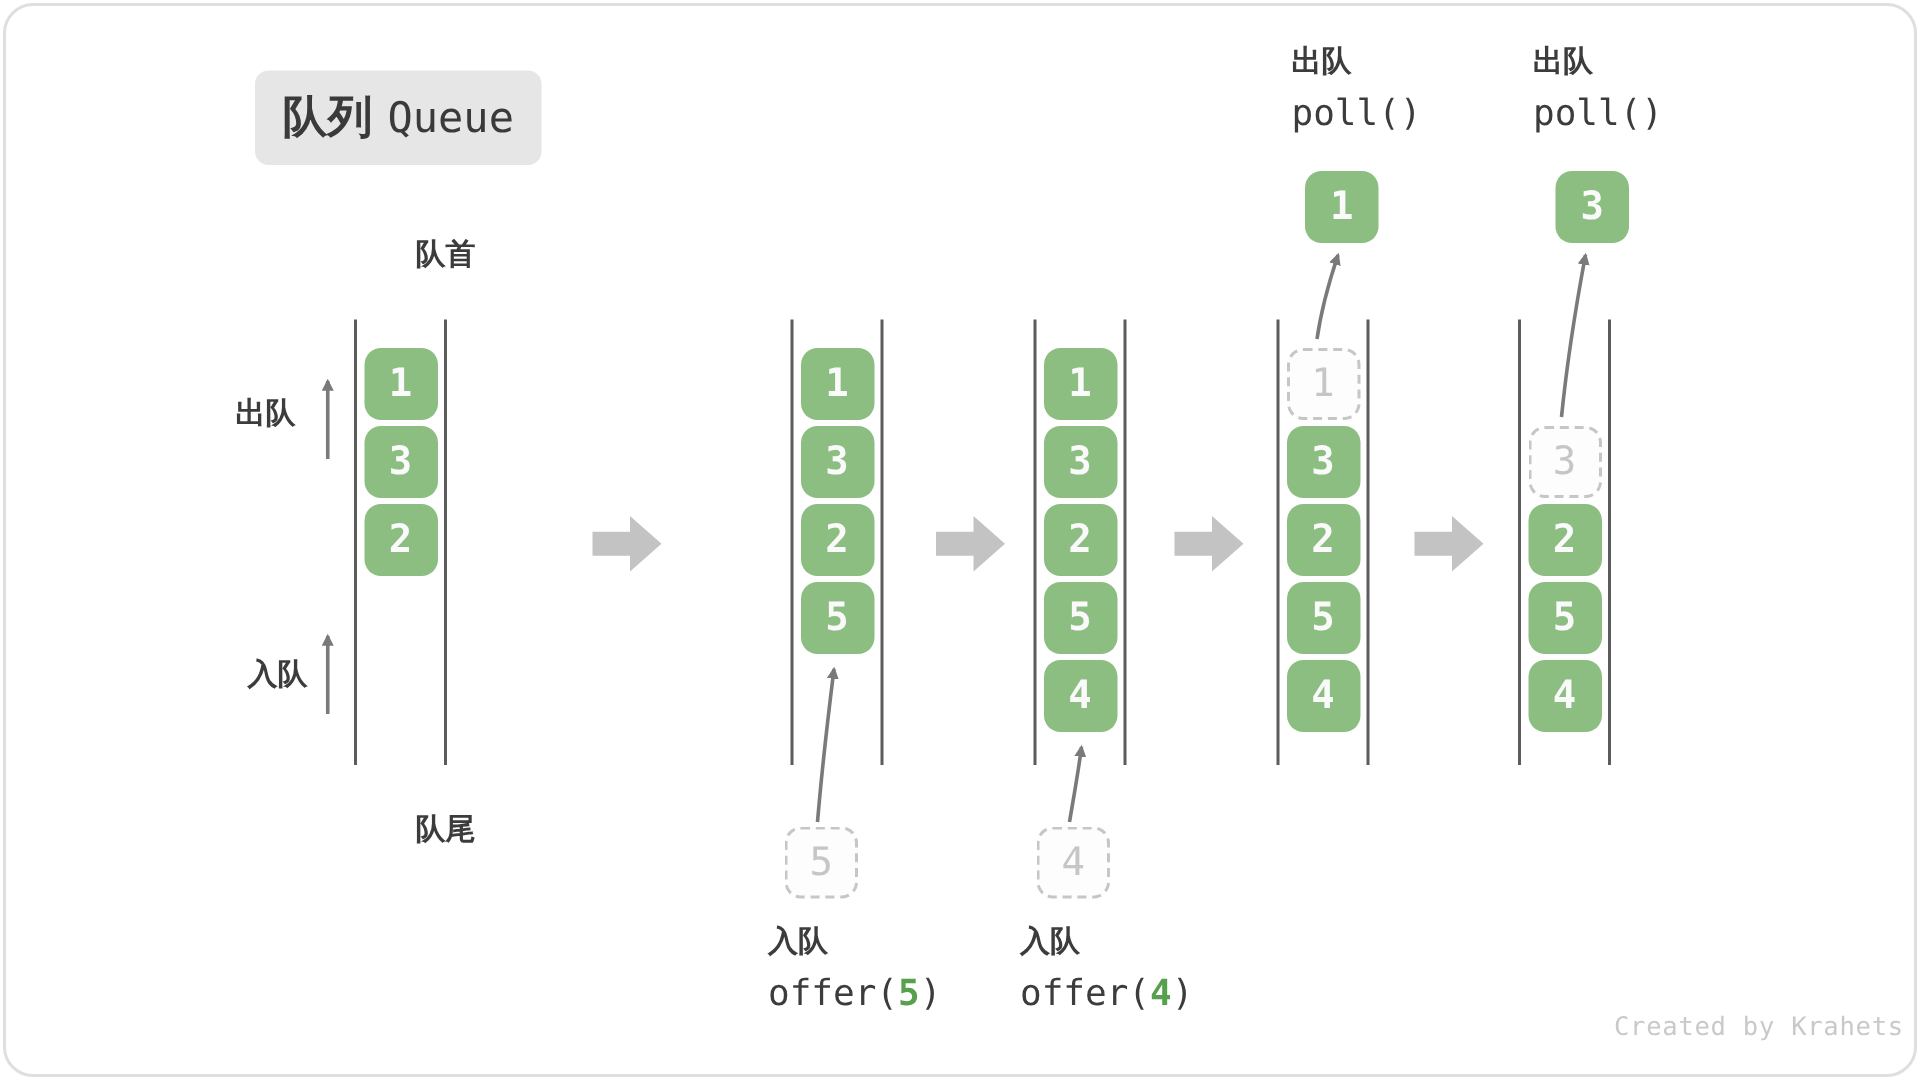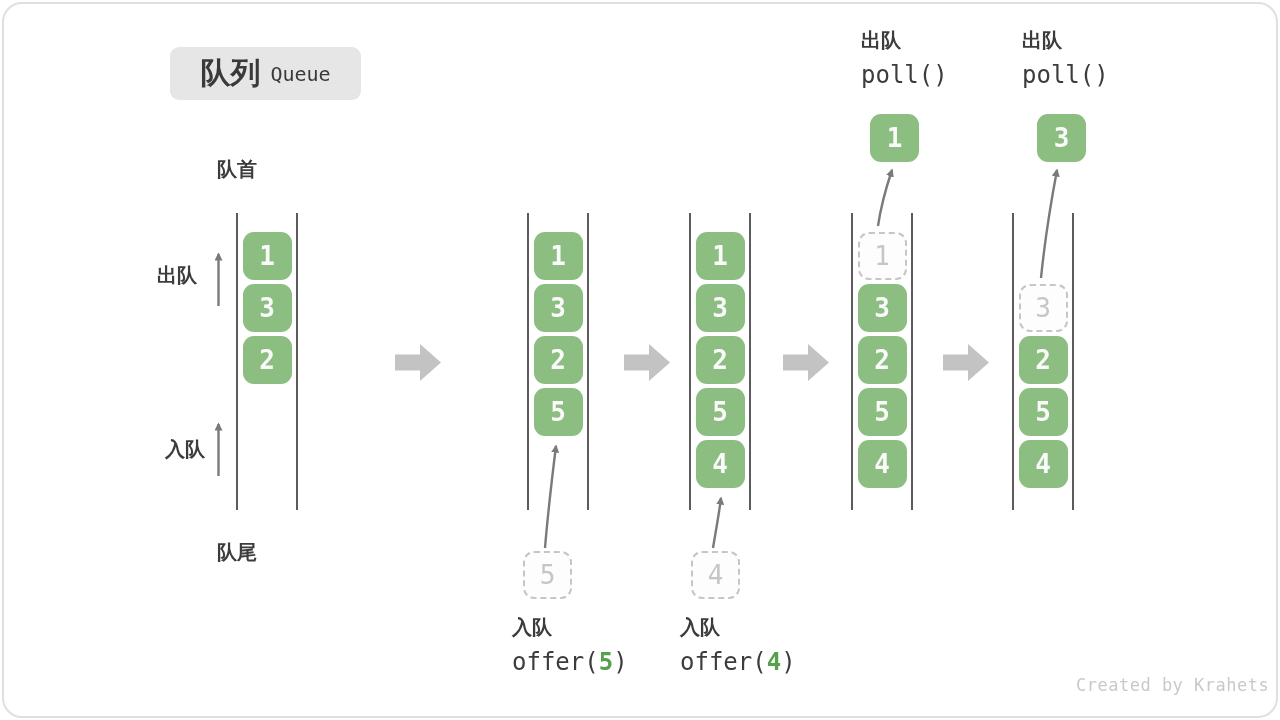--- a/index.html
+++ b/index.html
@@ -8,27 +8,27 @@
 
   .card {
     position: absolute; left: 2px; top: 2px; width: 1276px; height: 716px;
     background: #ffffff; border: 2px solid #dfdfdf; border-radius: 20px;
   }
 
   .abs { position: absolute; }
 
   
   .title-badge {
-    position: absolute; left: 170px; top: 47px; width: 191px; height: 53px;
+    position: absolute; left: 170px; top: 47px; width: 191px; height: 63px;
     background: #e6e6e6; border-radius: 9px;
     display: flex; align-items: center; justify-content: center; gap: 10px;
     color: #3a3a3a;
   }
   .title-zh { font-size: 30px; font-weight: 700; }
-  .title-en { font-size: 20px; font-family: "DejaVu Sans Mono", monospace; }
+  .title-en { font-size: 28px; font-family: "DejaVu Sans Mono", monospace; }
 
   
   .cjk { color: #3c3c3c; font-weight: 700; font-size: 20px; }
   .mono { font-family: "DejaVu Sans Mono", monospace; color: #3c3c3c; font-size: 24px; text-align: center; }
 
   
   .rail { position: absolute; top: 213px; height: 297px; width: 1.6px; background: #5c5c5c; }
 
   
   .cell {
@@ -59,22 +59,22 @@
 </head>
 <body>
 
 <div class="card"></div>
 
 <div class="title-badge">
   <span class="title-zh">队列</span>
   <span class="title-en">Queue</span>
 </div>
 
-<div class="abs cjk" style="left:217px; top:156px; width:100px; text-align:left;">队首</div>
-<div class="abs cjk" style="left:217px; top:539px; width:100px; text-align:left;">队尾</div>
+<div class="abs cjk" style="left:217px; top:156px; width:100px; text-align:right;">队首</div>
+<div class="abs cjk" style="left:217px; top:539px; width:100px; text-align:right;">队尾</div>
 <div class="abs cjk" style="left:117px; top:262px; width:80px; text-align:right;">出队</div>
 <div class="abs cjk" style="left:125px; top:436px; width:80px; text-align:right;">入队</div>
 
 <div>
   <div class="rail" style="left:236.2px;"></div>
   <div class="rail" style="left:296.2px;"></div>
   <div class="cell" style="left:242.5px; top:232px;">1</div>
   <div class="cell" style="left:242.5px; top:284px;">3</div>
   <div class="cell" style="left:242.5px; top:336px;">2</div>
 </div>

